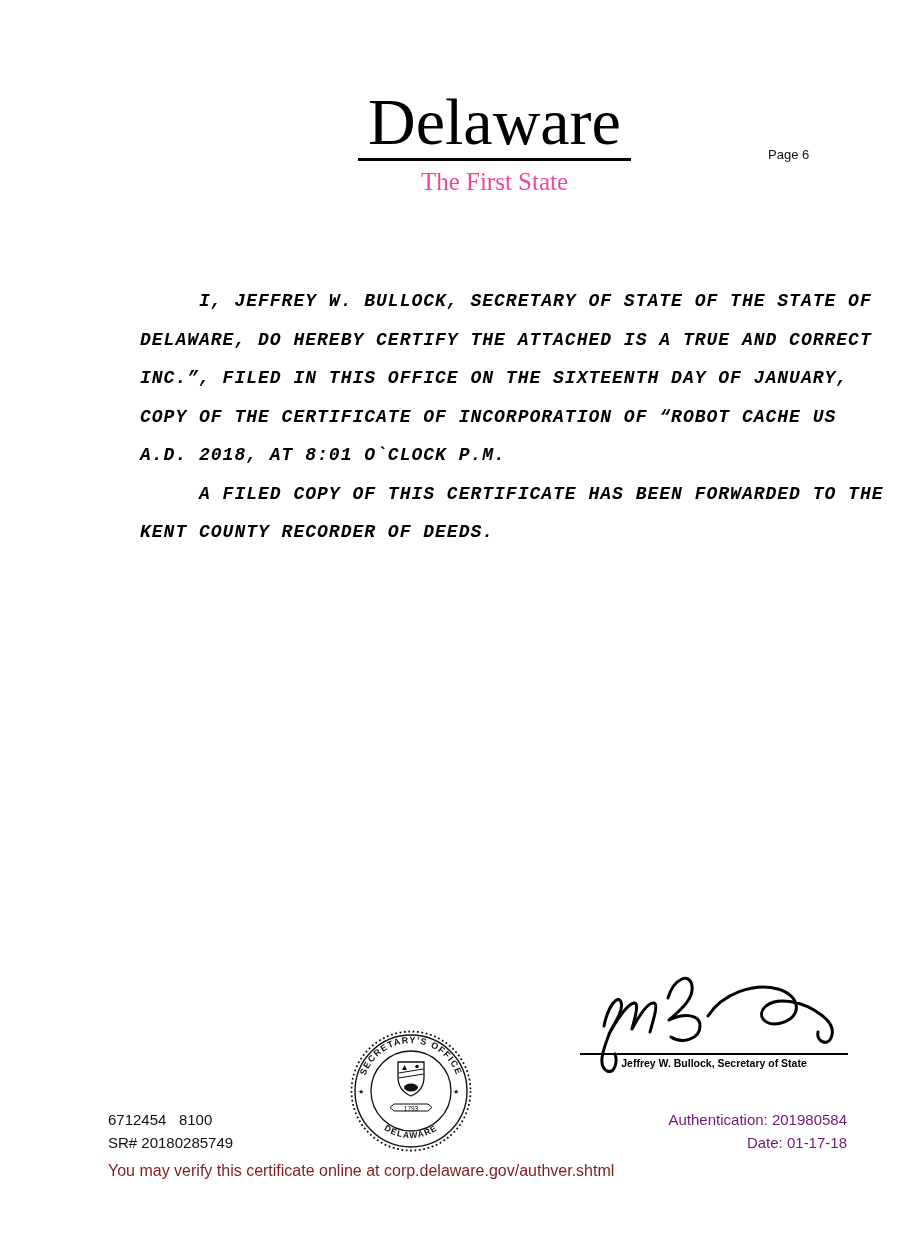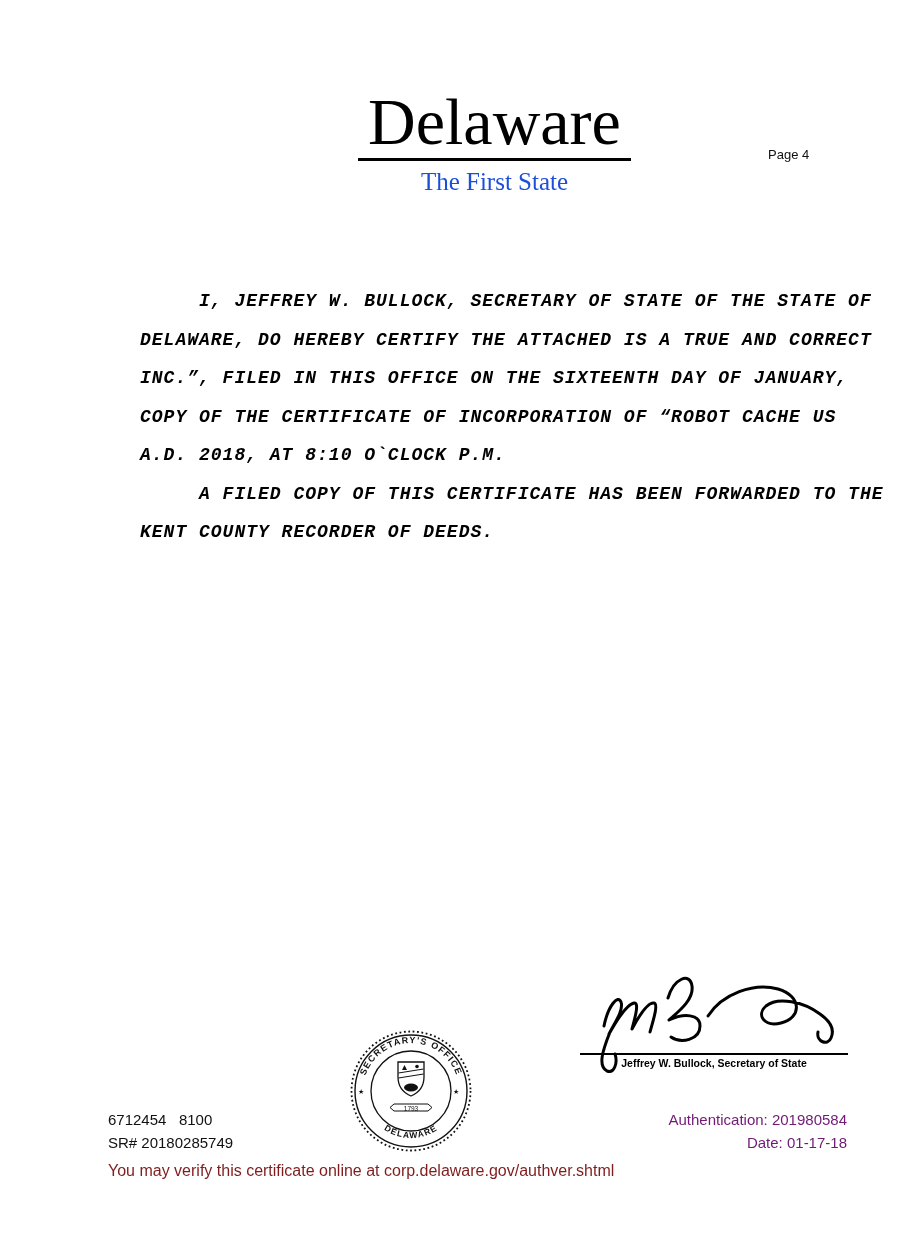--- a/index.html
+++ b/index.html
@@ -6,21 +6,21 @@
   html, body { background:#ffffff; }
   .page {
     position:relative; width:909px; height:1250px; background:#ffffff;
     font-family:"Liberation Sans", sans-serif; color:#111; overflow:hidden;
   }
   .header { position:absolute; left:80px; right:0; top:88px; text-align:center; }
   .title {
     display:inline-block; font-family:"Liberation Serif", serif; font-size:66px;
     line-height:1.02; color:#000; border-bottom:3px solid #000; padding:0 10px 3px 10px;
   }
-  .subtitle { margin-top:7px; font-family:"Liberation Serif", serif; font-size:25px; color:#1d4ed8; }
+  .subtitle { margin-top:7px; font-family:"Liberation Serif", serif; font-size:25px; color:#ec4899; }
   .page-number { position:absolute; left:768px; top:147px; font-size:13px; color:#111; }
   .body-text {
     position:absolute; left:140px; top:282px; width:660px;
     font-family:"Liberation Mono", monospace; font-style:italic; font-weight:bold;
     font-size:18px; letter-spacing:1px; line-height:38.5px; color:#000;
   }
   .body-text .line { white-space:pre; }
   .signature-svg { position:absolute; left:588px; top:966px; }
   .signature-rule { position:absolute; left:580px; top:1053px; width:268px; border-top:2px solid #000; }
   .signatory {
@@ -36,28 +36,28 @@
 </head>
 <body>
 
 <div class="page">
 
   <div class="header">
     <div class="title">Delaware</div>
     <div class="subtitle">The First State</div>
   </div>
 
-  <div class="page-number">Page 4</div>
+  <div class="page-number">Page 6</div>
 
   <div class="body-text">
     <div class="line">     I, JEFFREY W. BULLOCK, SECRETARY OF STATE OF THE STATE OF</div>
     <div class="line">DELAWARE, DO HEREBY CERTIFY THE ATTACHED IS A TRUE AND CORRECT</div>
     <div class="line">INC.”, FILED IN THIS OFFICE ON THE SIXTEENTH DAY OF JANUARY,</div>
     <div class="line">COPY OF THE CERTIFICATE OF INCORPORATION OF “ROBOT CACHE US</div>
-    <div class="line">A.D. 2018, AT 8:10 O`CLOCK P.M.</div>
+    <div class="line">A.D. 2018, AT 8:01 O`CLOCK P.M.</div>
     <div class="line">     A FILED COPY OF THIS CERTIFICATE HAS BEEN FORWARDED TO THE</div>
     <div class="line">KENT COUNTY RECORDER OF DEEDS.</div>
   </div>
 
   <svg class="signature-svg" width="262" height="112" viewBox="0 0 262 112" aria-hidden="true">
     <path d="M16,60 C20,40 30,28 33,36 C36,44 26,58 21,68 C30,52 40,38 46,37 C52,36 46,55 44,63
          C52,48 60,36 66,37 C71,38 64,58 62,66
          M22,66 C14,86 10,100 19,105 C26,108 30,97 27,88
          M80,32 C86,12 102,6 104,20 C106,34 90,46 81,54 C96,47 112,48 112,60 C112,74 93,78 83,71
          M120,50 C134,28 166,16 190,23 C214,30 214,52 193,57 C176,61 168,49 178,40

